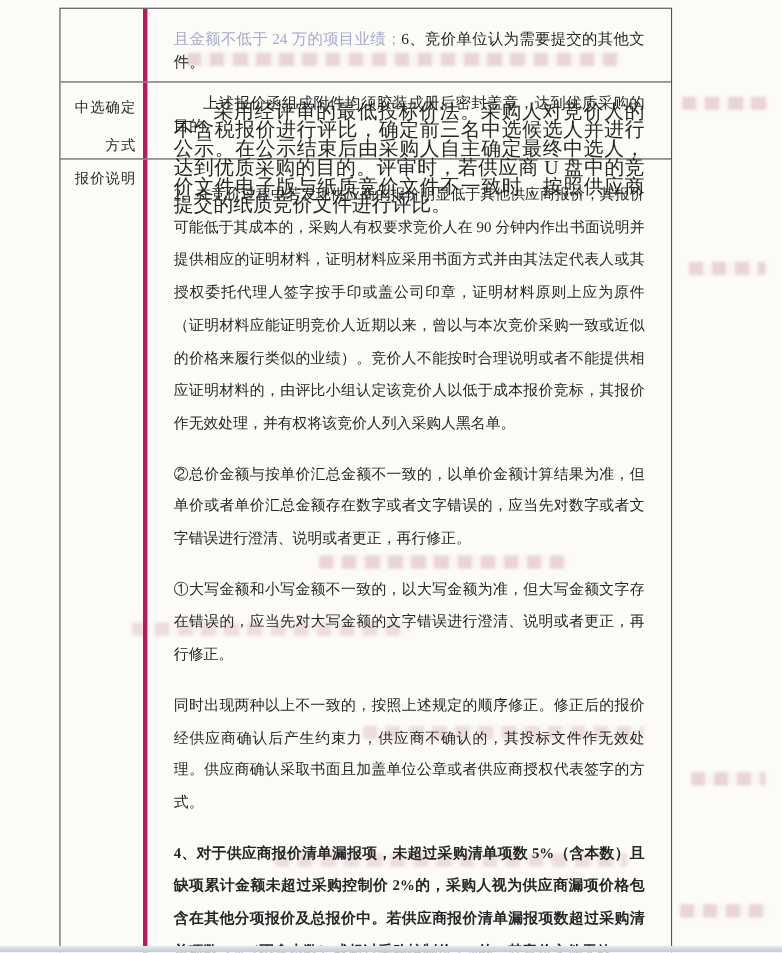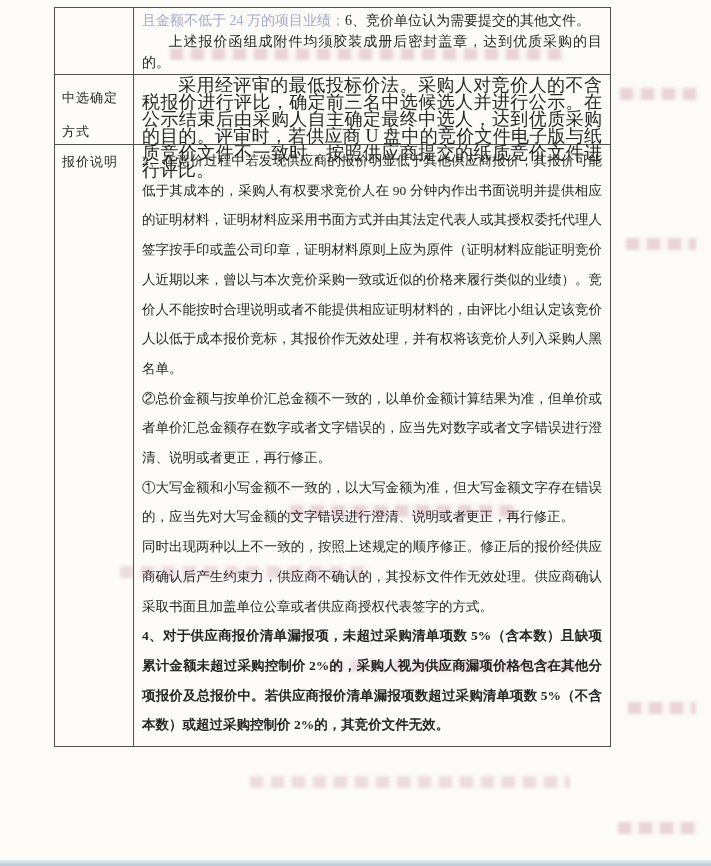--- a/index.html
+++ b/index.html
@@ -30,38 +30,39 @@
     position:absolute;left:54px;top:7px;width:557px;
     border:1px solid #4f4f4f;
     box-sizing:border-box;
     z-index:1;
     background:transparent;
   }
   .row{display:flex;border-bottom:1px solid #4f4f4f;box-sizing:border-box;}
   .row:last-child{border-bottom:none;}
   .cell-label{
     width:79px;min-width:79px;
-    border-right:1px solid #be185d;
+    border-right:4px solid #be185d;
     box-sizing:border-box;
     padding:6px 6px 0 7px;
     font-size:13px;
     letter-spacing:1px;
     line-height:34px;
+    text-align:right;
   }
   .cell-content{
     flex:1;
     box-sizing:border-box;
     padding:2px 8px 0 8px;
     text-align:justify;
   }
   .row-carryover{height:67px;}
   .row-carryover .cell-content{font-size:14px;line-height:21px;}
   .faint{color:#a4aacb;}
   .indent2{text-indent:1.9em;}
-  p{margin:0;}
+  p{margin:16px;}
   .row-selection{height:70px;}
   .row-selection .cell-content{font-size:18px;line-height:17px;padding-top:2px;}
   .row-selection .cell-content p{text-indent:2em;}
   .row-pricing .cell-label{line-height:16px;padding-top:9px;}
   .row-pricing .cell-content{font-size:13.5px;line-height:29.7px;padding-top:1px;padding-bottom:6px;}
   .bold{font-weight:bold;}
 </style>
 </head>
 <body>
 

